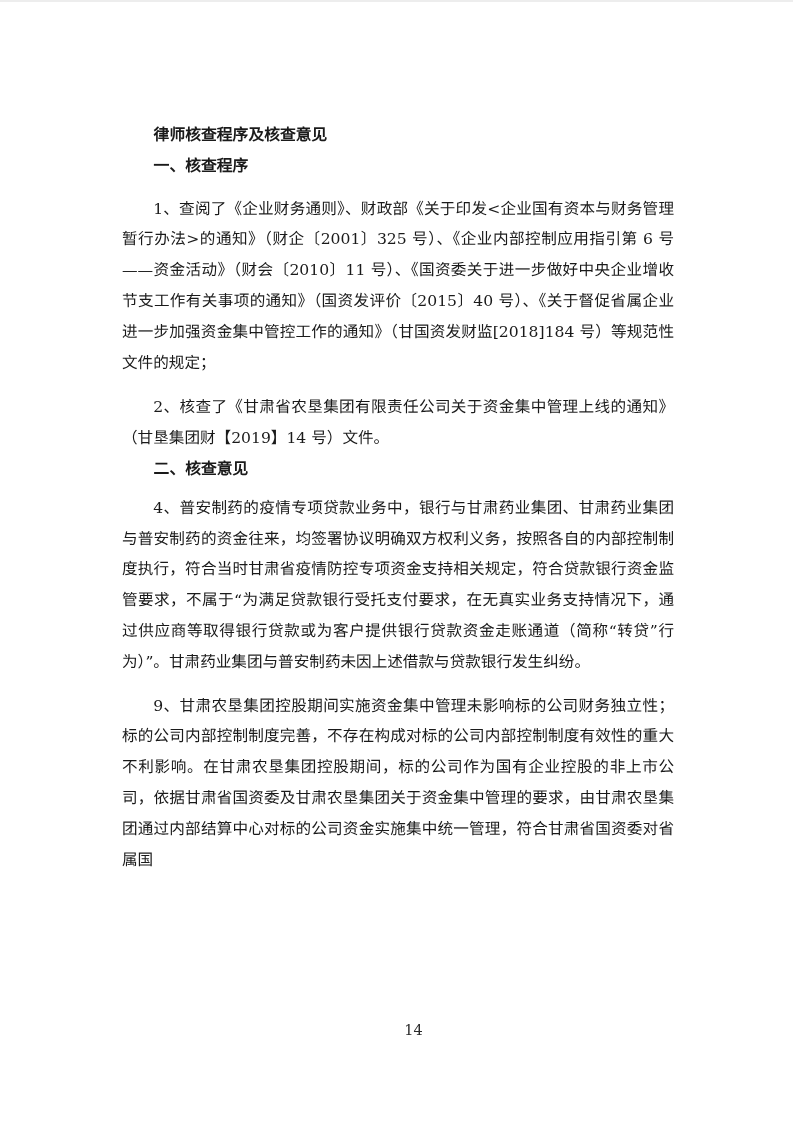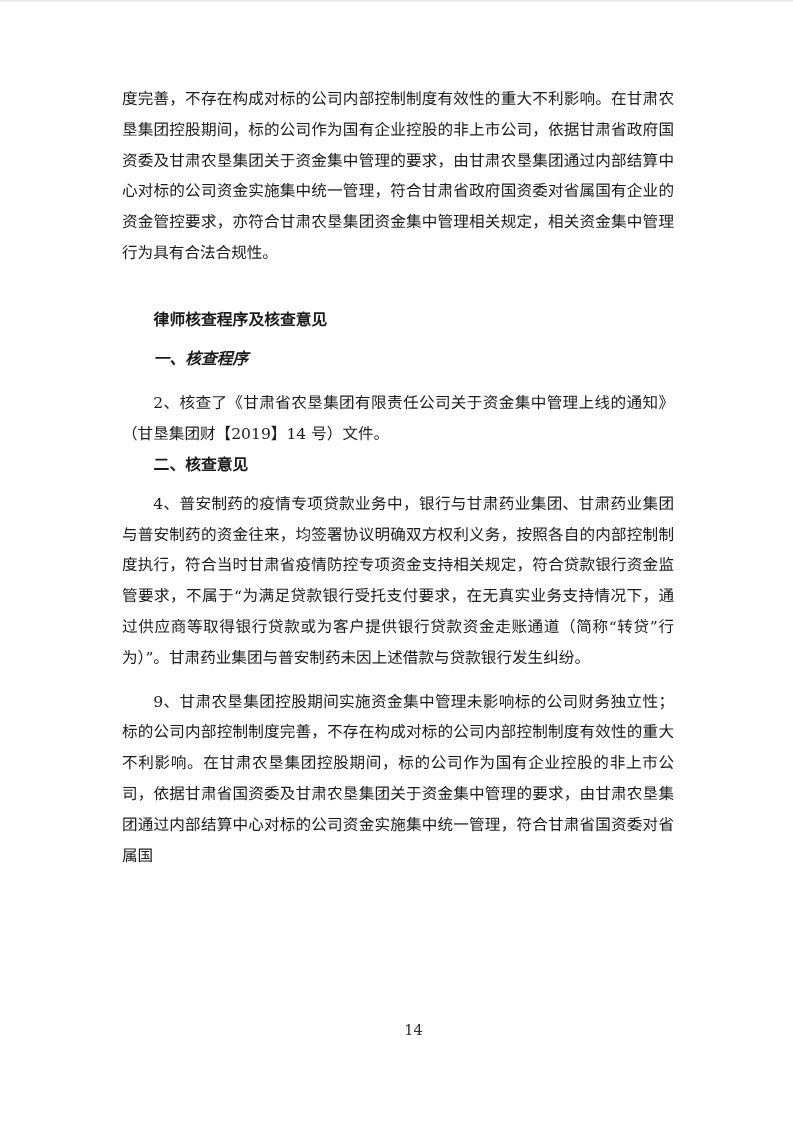--- a/index.html
+++ b/index.html
@@ -43,21 +43,21 @@
   }
   .heading {
     margin: 0;
     text-indent: 2em;
     font-weight: 700;
     font-size: 15.8px;
     font-family: "DejaVu Sans", "Liberation Sans", sans-serif;
     text-align: left;
   }
   .b1 { margin-top: 36px; }
-  .b2 { margin-top: 8px; font-style: italic; }
+  .b2 { margin-top: 0; }
   .b3 { margin-top: 12px; }
   .b4 { margin-top: 14px; }
   .b5 { }
   .b6 { margin-top: 8px; }
   .b7 { margin-top: 13px; }
   .footer {
     position: absolute;
     top: 1022px;
     left: 17px;
     width: 793px;
@@ -65,23 +65,23 @@
     font-size: 14.5px;
     color: #2a2a2a;
     font-family: "DejaVu Serif", "Liberation Serif", serif;
   }
 </style>
 </head>
 <body>
 
 <div class="page">
   <div class="content">
-    <p class="para no-indent b0">度完善，不存在构成对标的公司内部控制制度有效性的重大不利影响。在甘肃农垦集团控股期间，标的公司作为国有企业控股的非上市公司，依据甘肃省政府国资委及甘肃农垦集团关于资金集中管理的要求，由甘肃农垦集团通过内部结算中心对标的公司资金实施集中统一管理，符合甘肃省政府国资委对省属国有企业的资金管控要求，亦符合甘肃农垦集团资金集中管理相关规定，相关资金集中管理行为具有合法合规性。</p>
     <h3 class="heading b1">律师核查程序及核查意见</h3>
     <h4 class="heading b2">一、核查程序</h4>
+    <p class="para b3">1、查阅了《企业财务通则》、财政部《关于印发&lt;企业国有资本与财务管理暂行办法&gt;的通知》（财企〔2001〕325 号）、《企业内部控制应用指引第 6 号——资金活动》（财会〔2010〕11 号）、《国资委关于进一步做好中央企业增收节支工作有关事项的通知》（国资发评价〔2015〕40 号）、《关于督促省属企业进一步加强资金集中管控工作的通知》（甘国资发财监[2018]184 号）等规范性文件的规定；</p>
     <p class="para b4">2、核查了《甘肃省农垦集团有限责任公司关于资金集中管理上线的通知》（甘垦集团财【2019】14 号）文件。</p>
     <h4 class="heading b5">二、核查意见</h4>
     <p class="para b6">4、普安制药的疫情专项贷款业务中，银行与甘肃药业集团、甘肃药业集团与普安制药的资金往来，均签署协议明确双方权利义务，按照各自的内部控制制度执行，符合当时甘肃省疫情防控专项资金支持相关规定，符合贷款银行资金监管要求，不属于“为满足贷款银行受托支付要求，在无真实业务支持情况下，通过供应商等取得银行贷款或为客户提供银行贷款资金走账通道（简称“转贷”行为）”。甘肃药业集团与普安制药未因上述借款与贷款银行发生纠纷。</p>
     <p class="para b7">9、甘肃农垦集团控股期间实施资金集中管理未影响标的公司财务独立性；标的公司内部控制制度完善，不存在构成对标的公司内部控制制度有效性的重大不利影响。在甘肃农垦集团控股期间，标的公司作为国有企业控股的非上市公司，依据甘肃省国资委及甘肃农垦集团关于资金集中管理的要求，由甘肃农垦集团通过内部结算中心对标的公司资金实施集中统一管理，符合甘肃省国资委对省属国</p>
   </div>
   <div class="footer">
     <span class="page-number">14</span>
   </div>
 </div>
 

